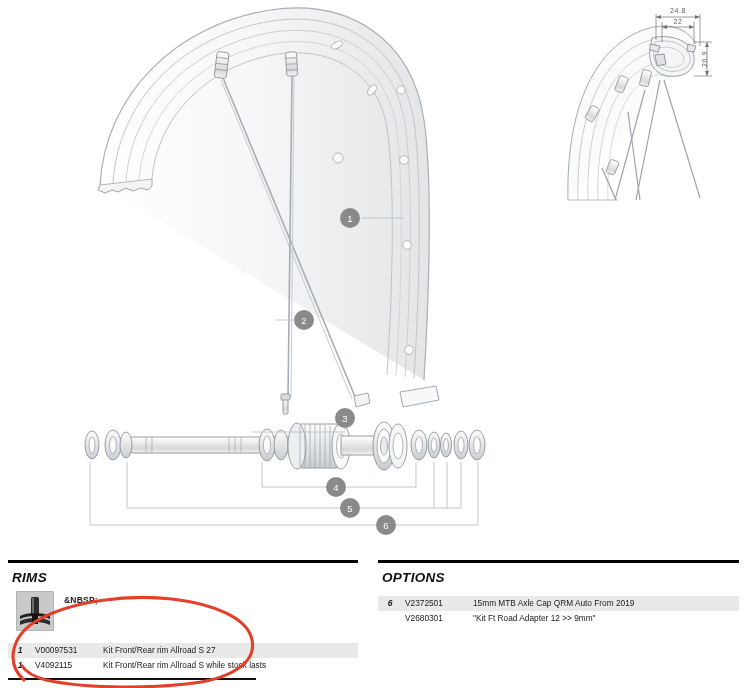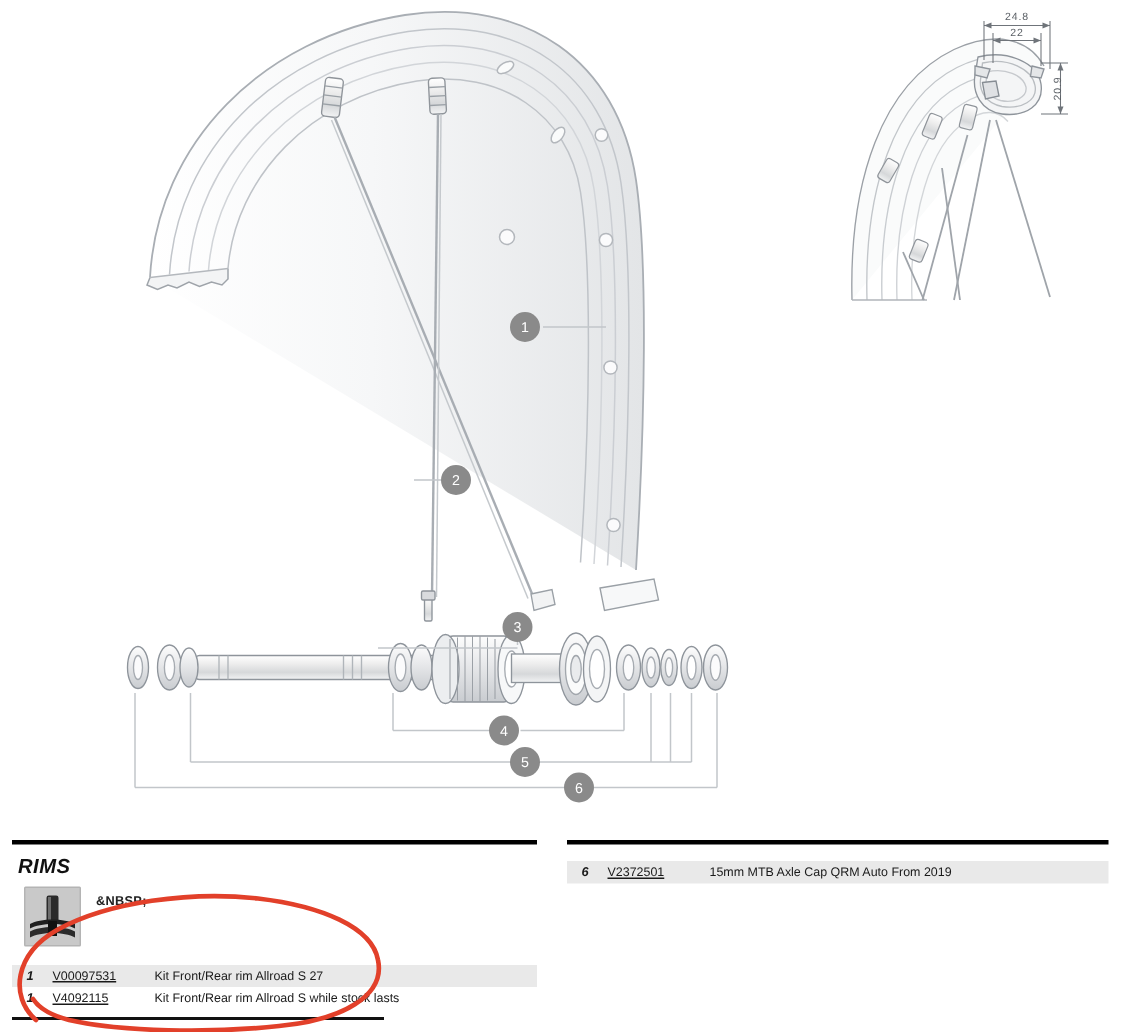--- a/index.html
+++ b/index.html
@@ -49,21 +49,21 @@
   }
 
   table.parts{
     border-collapse:collapse;width:100%;font-size:8.3px;color:#1a1a1a;
   }
   table.parts td{
     padding:2px 3px;vertical-align:middle;line-height:1.25;
     white-space:nowrap;overflow:hidden;
   }
   .c-qty{width:18px;text-align:center;font-style:italic;font-weight:bold;font-size:8.5px;}
-  .c-ref{width:62px;text-align:left;padding-left:4px;text-decoration:underline;}
+  .c-ref{width:62px;text-align:left;padding-left:4px;}
   .c-desc{text-align:left;padding-left:6px;}
   tr.shade td{background:#e9e9e9;}
   tr.plain td{background:#ffffff;}
 
   .left-table-wrap{margin-top:12px;}
   .right-table-wrap{margin-top:11px;}
 
   .rule-bottom{
     position:absolute;left:8px;top:678px;width:248px;height:2px;background:#111;
   }
@@ -351,29 +351,35 @@
             <td class="c-ref">V4092115</td>
             <td class="c-desc">Kit Front/Rear rim Allroad S while stock lasts</td>
           </tr>
         </tbody>
       </table>
     </div>
   </div>
 
   <div class="col col-right">
     <div class="rule-top"></div>
+    <div class="sec-title">OPTIONS</div>
 
     <div class="right-table-wrap">
       <table class="parts">
         <tbody>
           <tr class="shade">
             <td class="c-qty">6</td>
             <td class="c-ref">V2372501</td>
             <td class="c-desc">15mm MTB Axle Cap QRM Auto From 2019</td>
           </tr>
+          <tr class="plain">
+            <td class="c-qty"></td>
+            <td class="c-ref">V2680301</td>
+            <td class="c-desc">"Kit Ft Road Adapter 12 &gt;&gt; 9mm"</td>
+          </tr>
         </tbody>
       </table>
     </div>
   </div>
 </div>
 
 <div class="rule-bottom"></div>
 
 <div class="annot">
   <svg viewBox="0 0 747 128" xmlns="http://www.w3.org/2000/svg">

